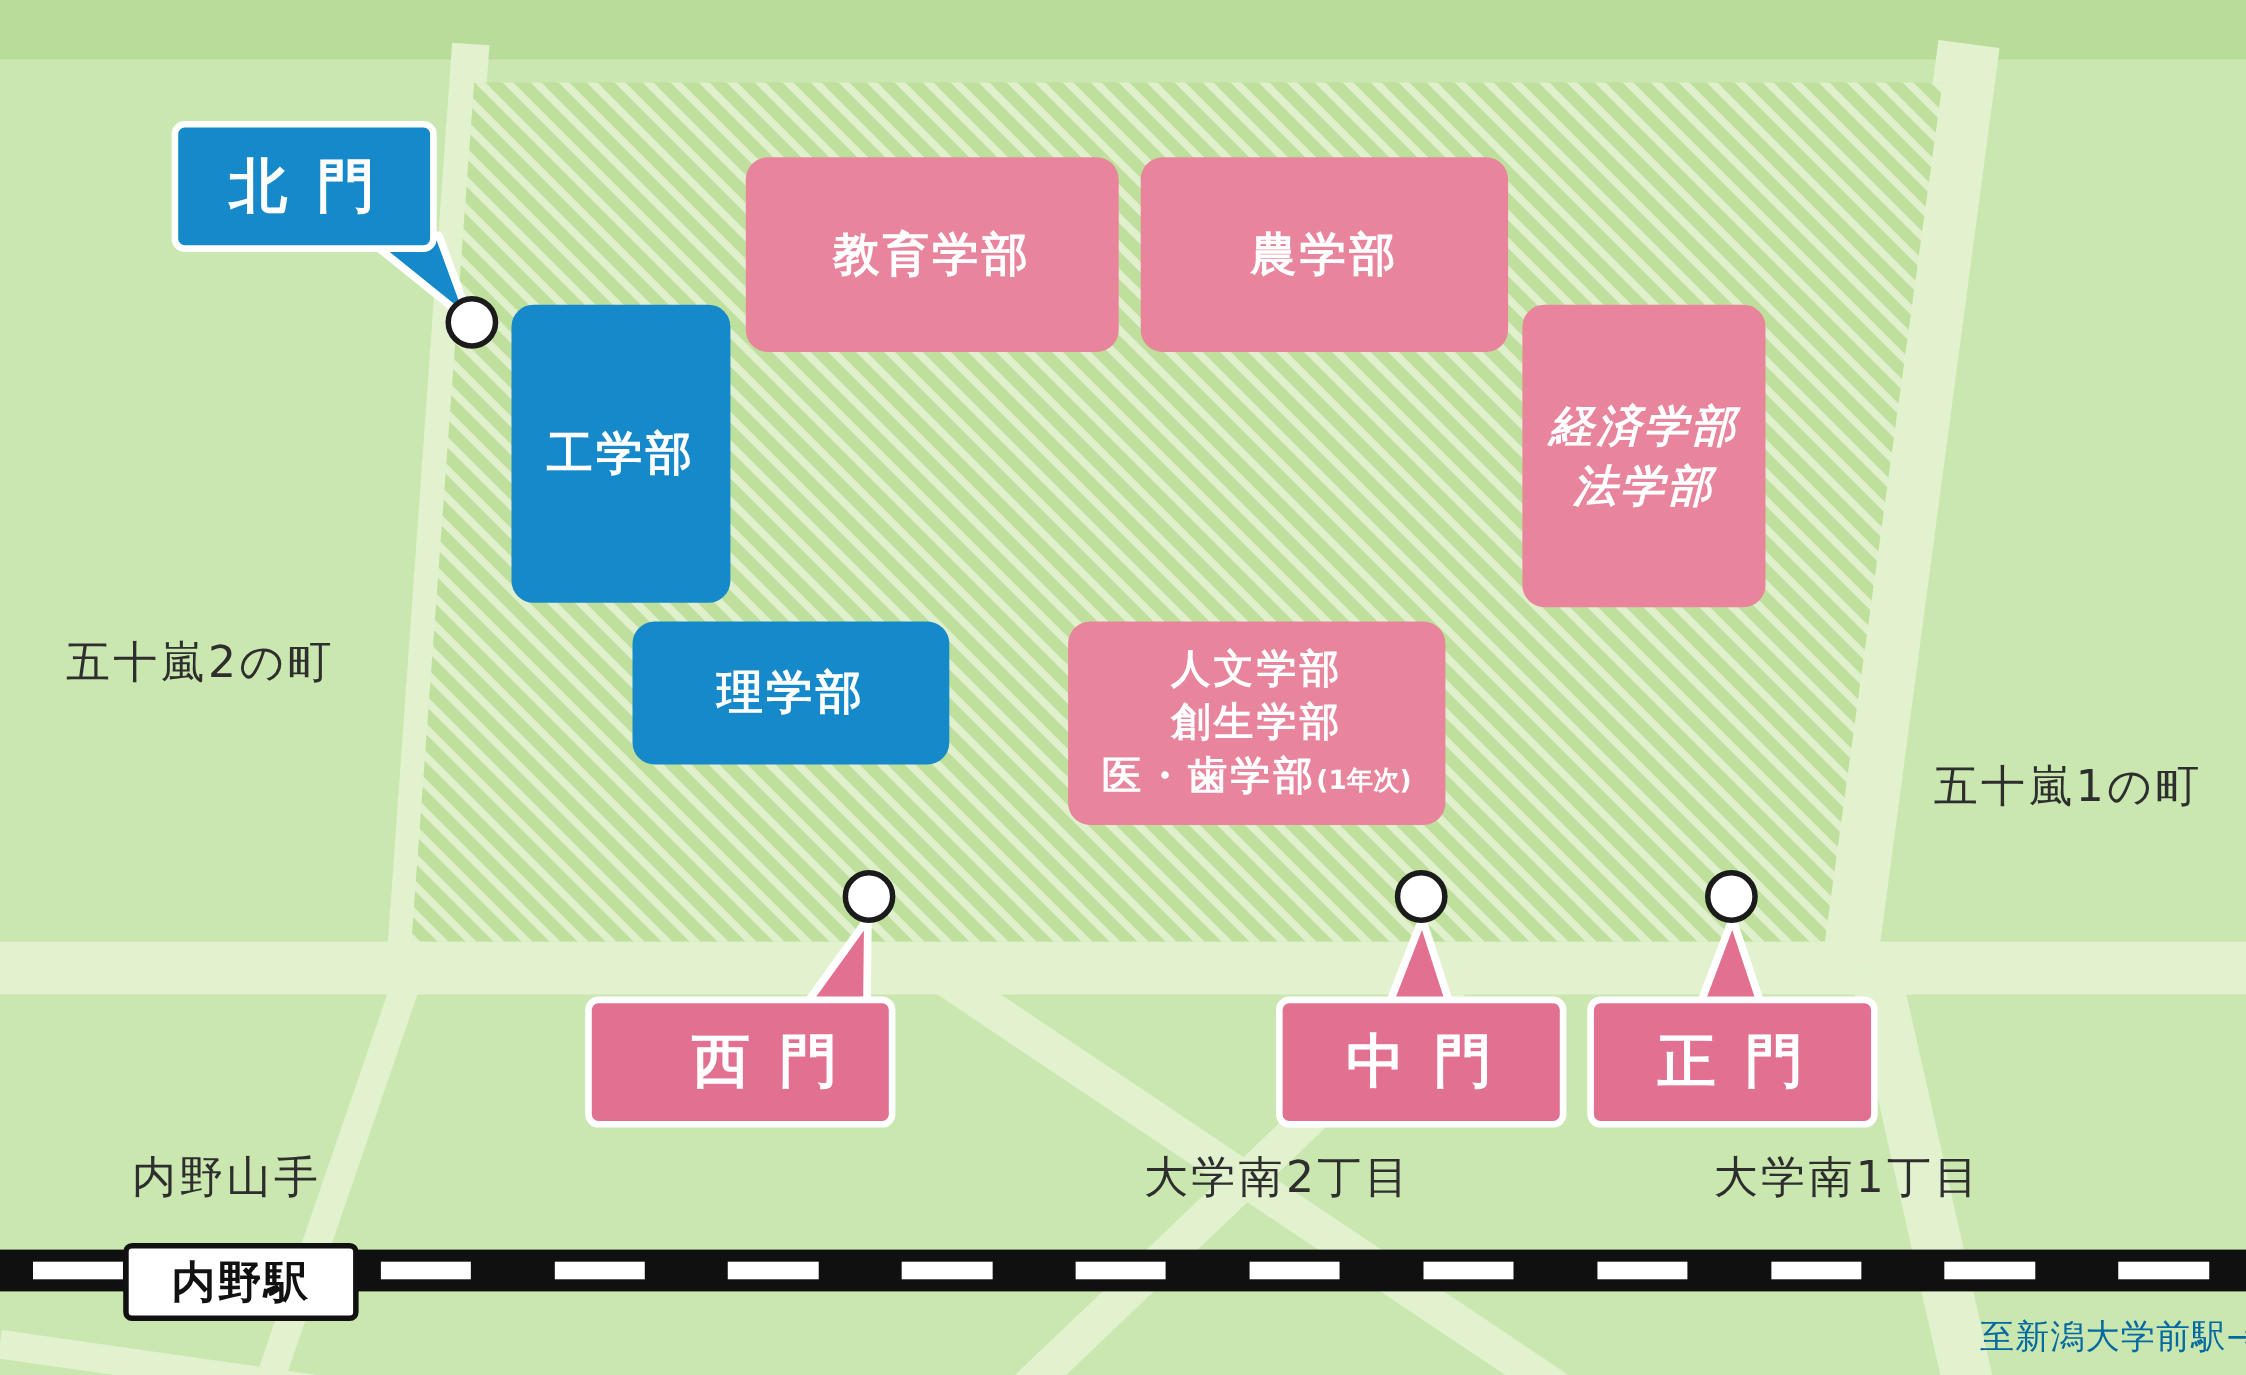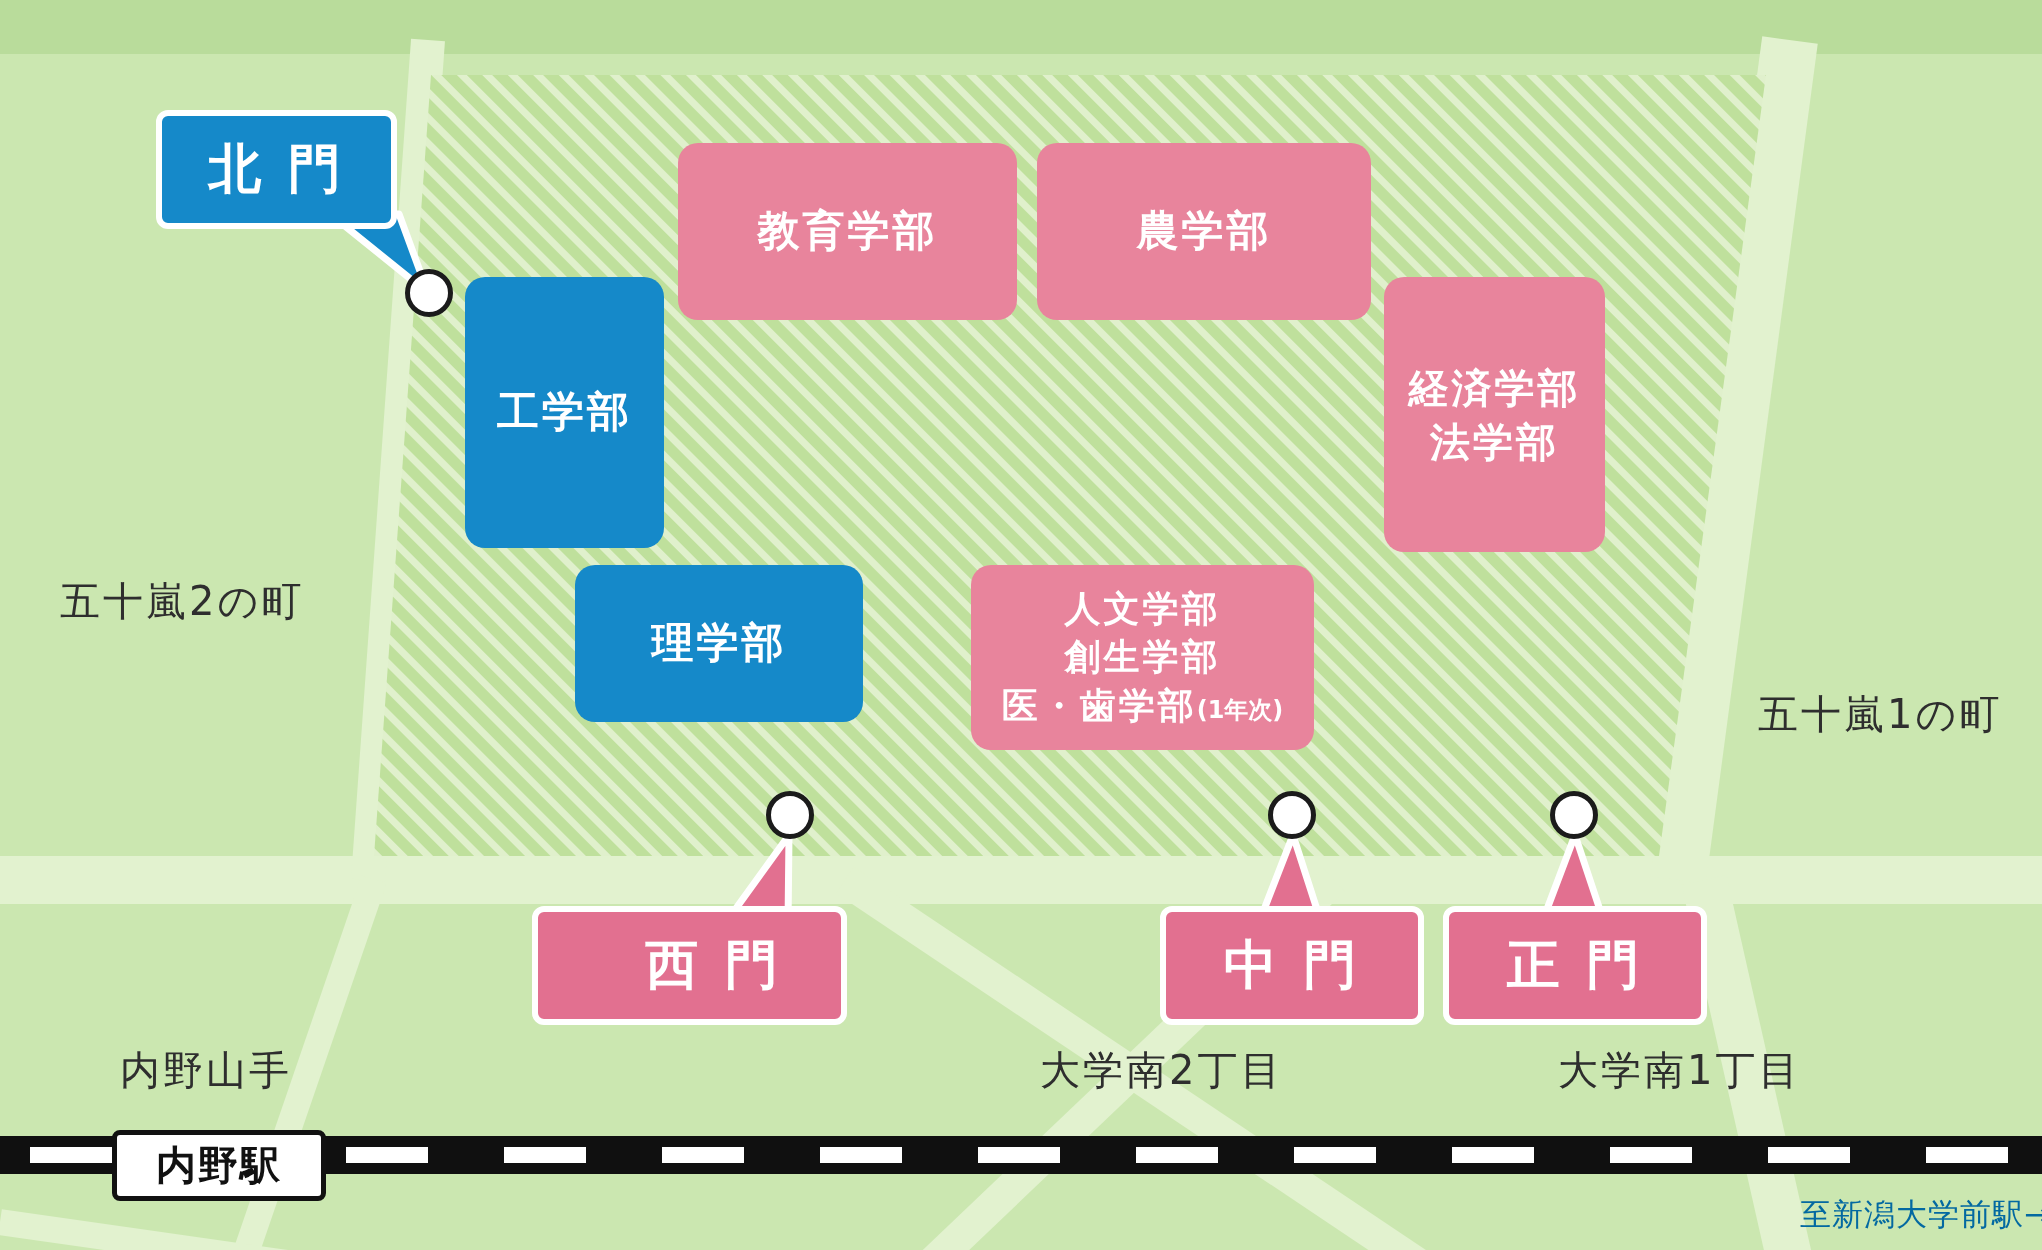--- a/index.html
+++ b/index.html
@@ -96,30 +96,30 @@
   </svg>
 
   <div class="bldg pink" style="left:678px;top:143px;width:339px;height:177px;">
     <span class="ln">教育学部</span>
   </div>
 
   <div class="bldg pink" style="left:1037px;top:143px;width:334px;height:177px;">
     <span class="ln">農学部</span>
   </div>
 
-  <div class="bldg pink" style="left:1384px;top:277px;width:221px;height:275px;font-size:40px;">
+  <div class="bldg pink" style="left:1384px;top:277px;width:221px;height:275px;font-size:40px;font-style:italic;">
     <span class="ln">経済学部</span>
     <span class="ln">法学部</span>
   </div>
 
   <div class="bldg blue" style="left:465px;top:277px;width:199px;height:271px;">
     <span class="ln">工学部</span>
   </div>
 
-  <div class="bldg blue" style="left:575px;top:565px;width:288px;height:157px;">
+  <div class="bldg blue" style="left:575px;top:565px;width:288px;height:130px;">
     <span class="ln">理学部</span>
   </div>
 
   <div class="bldg pink" style="left:971px;top:565px;width:343px;height:185px;font-size:36px;">
     <span class="ln">人文学部</span>
     <span class="ln">創生学部</span>
     <span class="ln"><span>医・歯学部</span><span class="note">(1年次)</span></span>
   </div>
 
   <svg class="tail" style="left:300px;top:195px;" width="150" height="110" viewBox="0 0 150 110">
@@ -131,21 +131,21 @@
   <svg class="tail" style="left:1235px;top:820px;" width="110" height="115" viewBox="0 0 110 115">
     <polygon points="23,105 87,105 58,15" fill="#e27090" stroke="#fff" stroke-width="7" stroke-linejoin="round"></polygon>
   </svg>
   <svg class="tail" style="left:1518px;top:820px;" width="110" height="115" viewBox="0 0 110 115">
     <polygon points="23,105 87,105 57,15" fill="#e27090" stroke="#fff" stroke-width="7" stroke-linejoin="round"></polygon>
   </svg>
 
   <div class="gate-bubble blue" style="left:156px;top:110px;width:241px;height:119px;">
     <span>北 門</span>
   </div>
-  <div class="gate-bubble pink" style="left:532px;top:906px;width:315px;height:119px;padding-left:48px;">
+  <div class="gate-bubble pink" style="left:532px;top:906px;width:282px;height:119px;padding-left:48px;">
     <span>西 門</span>
   </div>
   <div class="gate-bubble pink" style="left:1160px;top:906px;width:264px;height:119px;">
     <span>中 門</span>
   </div>
   <div class="gate-bubble pink" style="left:1443px;top:906px;width:264px;height:119px;">
     <span>正 門</span>
   </div>
 
   <div class="gate-dot" style="left:405px;top:269px;"></div>

